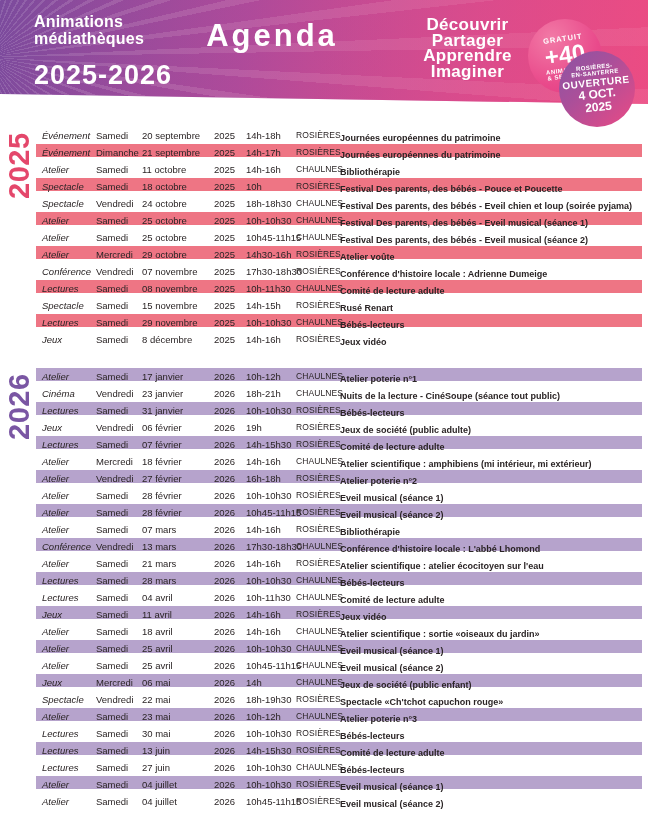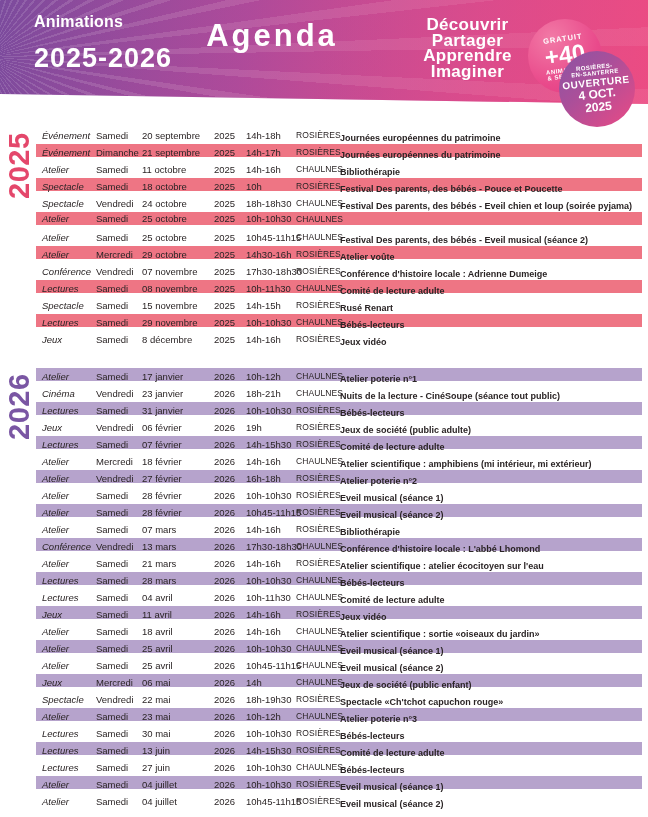--- a/index.html
+++ b/index.html
@@ -74,20 +74,21 @@
 </style>
 </head>
 <body>
 
 <div class="page">
 
   <div class="banner"></div>
 
   <div class="brand" style="z-index:2;">
     <div class="l1">Animations</div>
+    <div class="l2">médiathèques</div>
     <div class="years">2025-2026</div>
   </div>
 
   <div class="agenda-title" style="z-index:2;">Agenda</div>
 
   <div class="values" style="z-index:2;">
     <div>Découvrir</div>
     <div>Partager</div>
     <div>Apprendre</div>
     <div>Imaginer</div>
@@ -161,20 +162,21 @@
             <span class="c place">CHAULNES</span>
             <span class="c title">Festival Des parents, des bébés - Eveil chien et loup (soirée pyjama)</span>
           </div>
           <div class="row striped">
             <span class="c cat">Atelier</span>
             <span class="c day">Samedi</span>
             <span class="c date">25 octobre</span>
             <span class="c yr">2025</span>
             <span class="c time">10h-10h30</span>
             <span class="c place">CHAULNES</span>
+            <span class="c title">Festival Des parents, des bébés - Eveil musical (séance 1)</span>
           </div>
           <div class="row">
             <span class="c cat">Atelier</span>
             <span class="c day">Samedi</span>
             <span class="c date">25 octobre</span>
             <span class="c yr">2025</span>
             <span class="c time">10h45-11h15</span>
             <span class="c place">CHAULNES</span>
             <span class="c title">Festival Des parents, des bébés - Eveil musical (séance 2)</span>
           </div>

